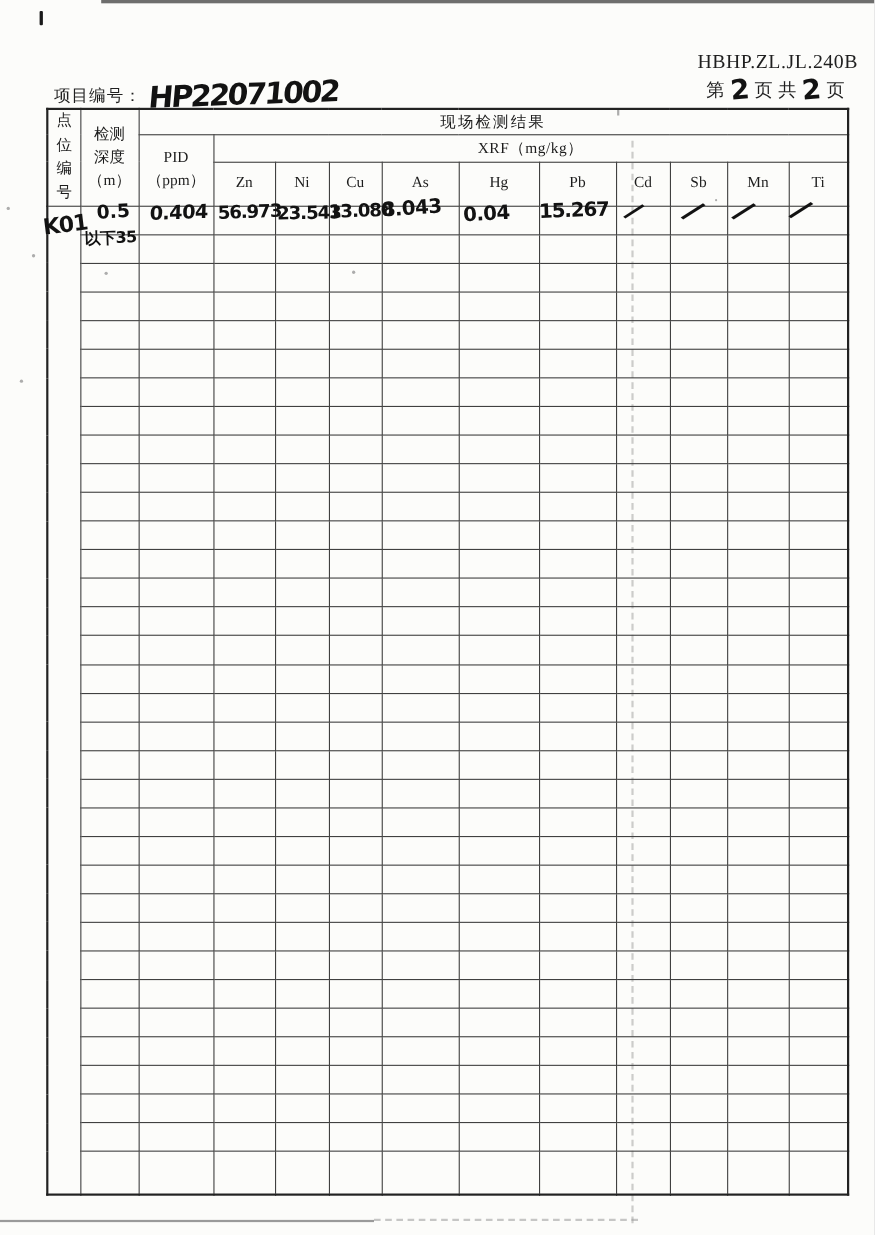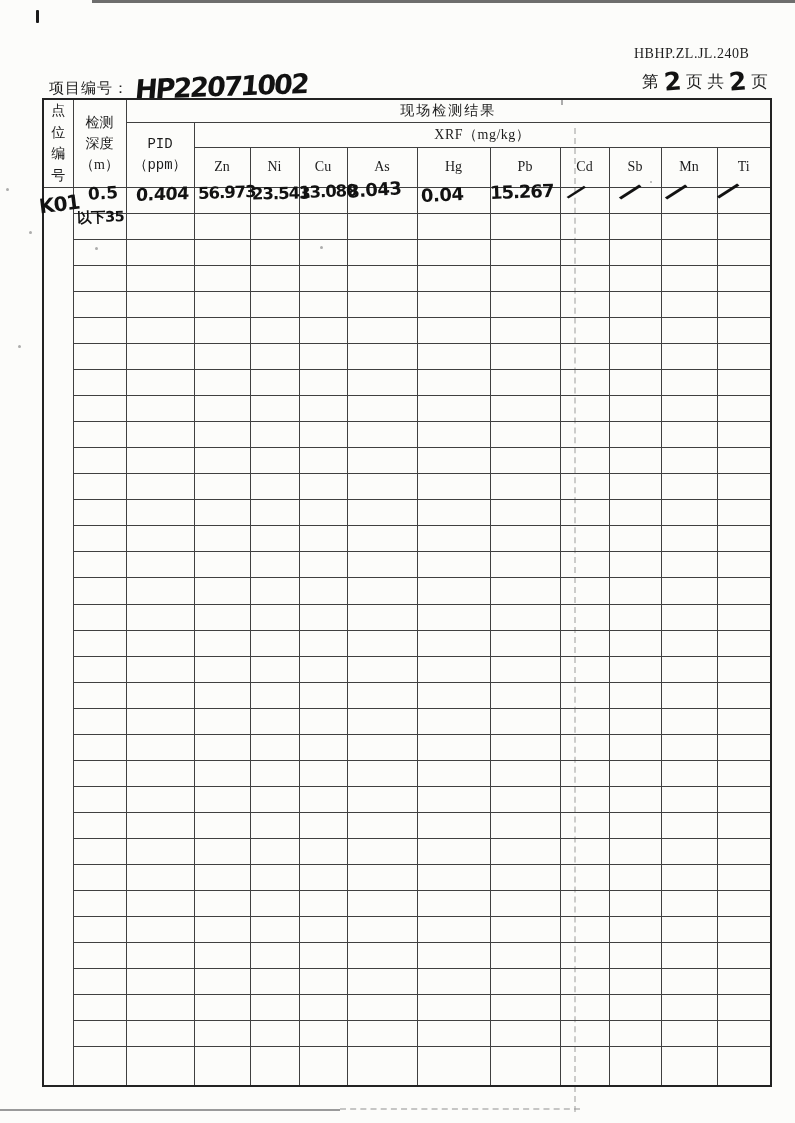--- a/index.html
+++ b/index.html
@@ -17,21 +17,21 @@
     position:absolute;left:49px;top:44px;
     font-size:15px;letter-spacing:1.5px;
   }
   .project-line{
     position:absolute;left:49px;top:70px;
     font-size:15px;letter-spacing:1px;
     display:flex;align-items:baseline;
   }
   .form-code{
     position:absolute;left:634px;top:46px;
-    font-size:14px;letter-spacing:.5px;
+    font-size:18px;letter-spacing:.5px;
   }
   .page-line{
     position:absolute;left:642px;top:66px;
     display:flex;align-items:baseline;gap:5px;
     font-size:16.5px;
   }
 
   
   .hw{
     font-family:"DejaVu Sans",sans-serif;
@@ -73,21 +73,21 @@
   .record-table thead th{
     font-weight:normal;font-size:14px;
     text-align:center;vertical-align:middle;
     color:#1c1c1c;
   }
   .tr-h1{height:23px;}
   .tr-h2{height:23px;}
   .tr-h3{height:40px;}
   .th-point{white-space:pre-line;line-height:1.55;font-size:14px;}
   .th-depth{white-space:pre-line;line-height:1.5;font-size:14px;margin-left:16px;}
-  .th-pid{white-space:pre-line;line-height:1.45;font-size:14px;font-family:Liberation Mono, monospace;}
+  .th-pid{white-space:pre-line;line-height:1.45;font-size:14px;}
   .th-result{font-size:14.5px;letter-spacing:2px;margin-left:24px;}
   .th-xrf{font-size:14.5px;letter-spacing:.5px;}
   .th-elem{font-size:15px;}
   .point-cell{vertical-align:top;}
 
   
   .artifact{position:absolute;pointer-events:none;}
   .top-edge{left:92px;top:0;width:703px;height:2.5px;background:#4a4a4a;opacity:.8;}
   .pen-mark-topleft{left:36px;top:10px;width:2.5px;height:13px;background:#1a1a1a;border-radius:1px;}
   .fold-line{left:574px;top:128px;height:984px;width:0;border-left:2px dashed rgba(80,80,80,.28);}

